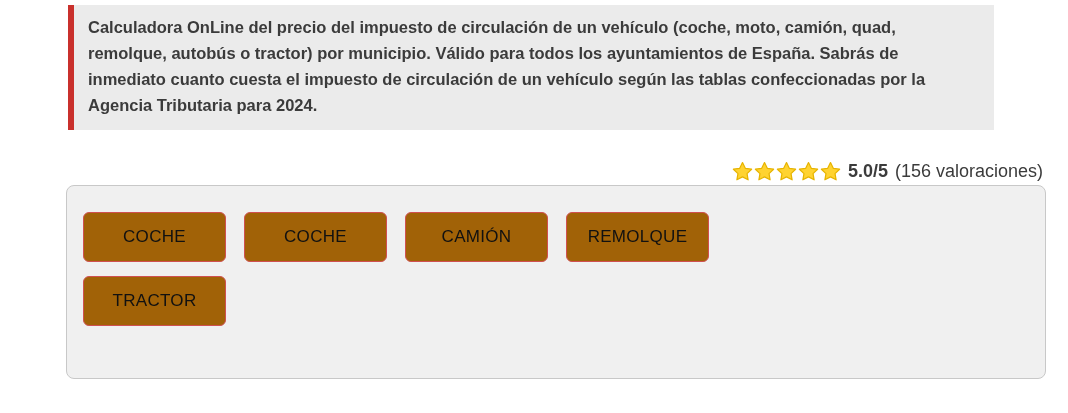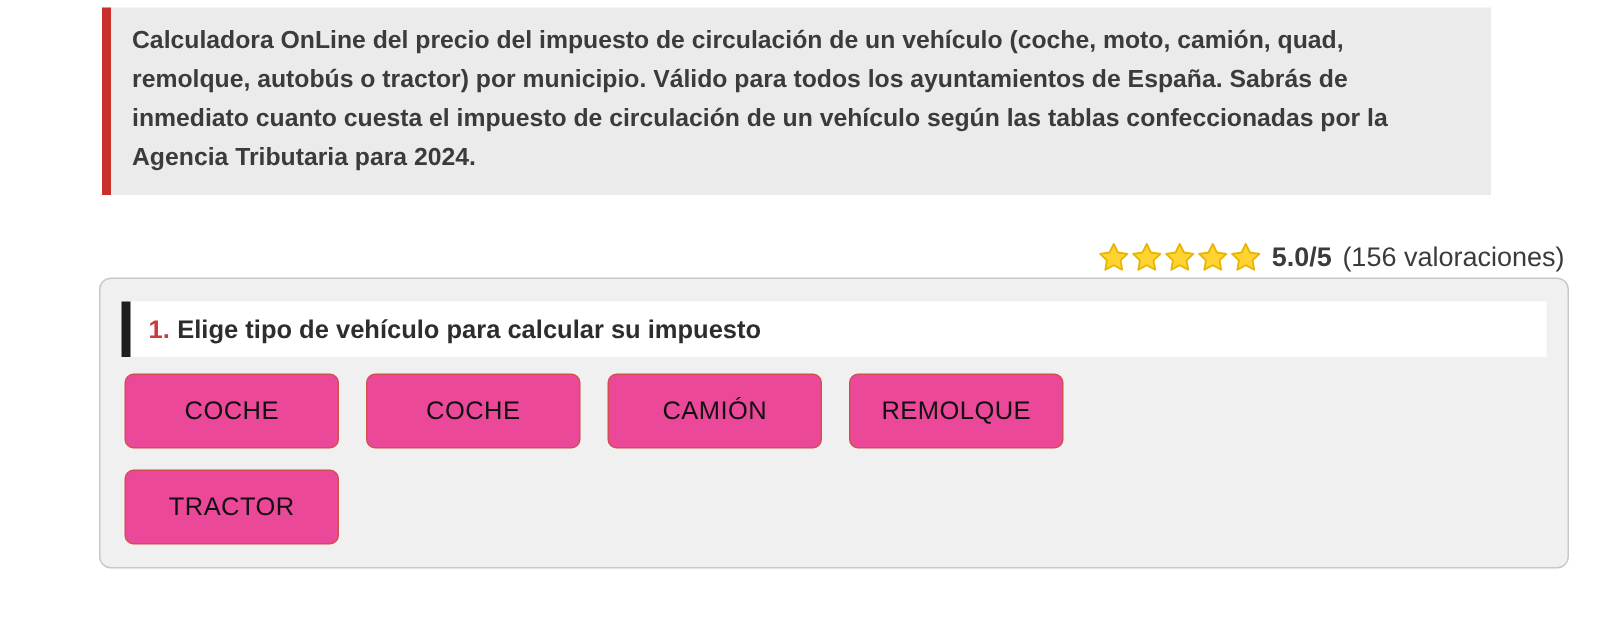--- a/index.html
+++ b/index.html
@@ -75,21 +75,21 @@
 
   .vehicle-buttons {
     margin-top: 11px;
     margin-left: 2px;
     display: grid;
     grid-template-columns: repeat(4, 143px);
     gap: 14px 18px;
   }
   .vehicle-btn {
     height: 50px;
-    background: #ec4899;
+    background: #a16207;
     border: 1px solid #d05050;
     border-radius: 6px;
     font-family: "Liberation Sans", sans-serif;
     font-size: 17px;
     color: #111111;
     letter-spacing: 0.3px;
     cursor: pointer;
     padding: 0;
   }
 </style>
@@ -128,23 +128,20 @@
           <svg viewBox="0 0 24 24">
             <path d="M12 1.8l3.2 6.6 7.2 1-5.2 5 1.2 7.1L12 18.1l-6.4 3.4 1.2-7.1-5.2-5 7.2-1z" fill="#ffd331" stroke="#e7b400" stroke-width="1.4" stroke-linejoin="round"></path>
           </svg>
         </span>
       </span>
     <span class="rating-score">5.0/5</span>
     <span class="rating-count">(156 valoraciones)</span>
   </div>
 
   <div class="step-box">
-    <div class="step-heading">
-      <span class="step-num">1.</span><span class="step-title">Elige tipo de vehículo para calcular su impuesto</span>
-    </div>
     <div class="vehicle-buttons">
         <button class="vehicle-btn">COCHE</button>
         <button class="vehicle-btn">COCHE</button>
         <button class="vehicle-btn">CAMIÓN</button>
         <button class="vehicle-btn">REMOLQUE</button>
         <button class="vehicle-btn">TRACTOR</button>
       </div>
   </div>
 
 </div>

